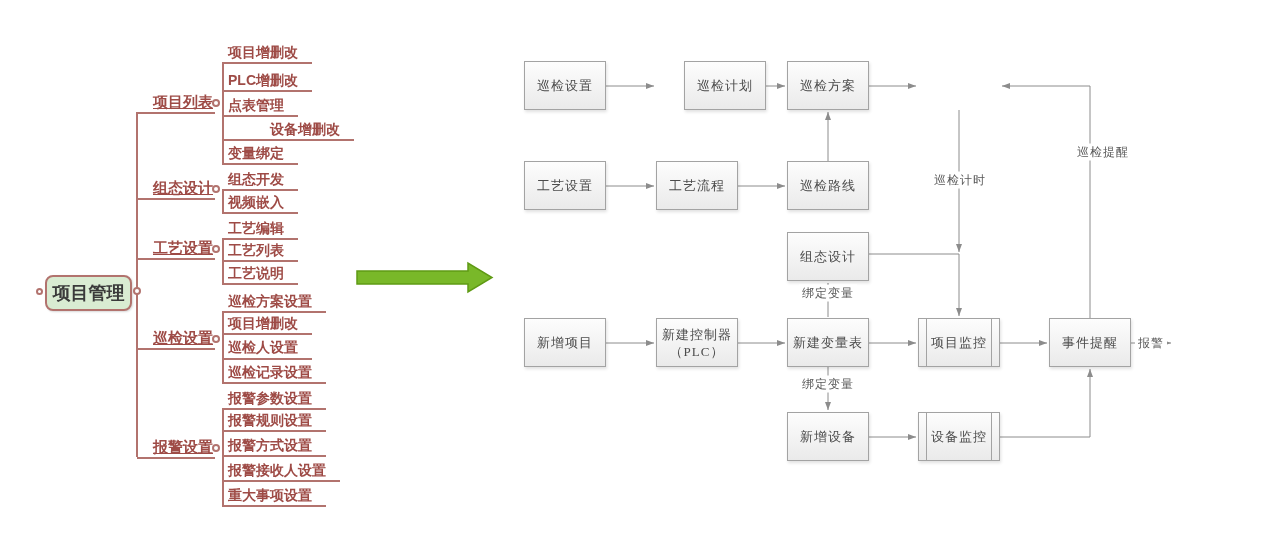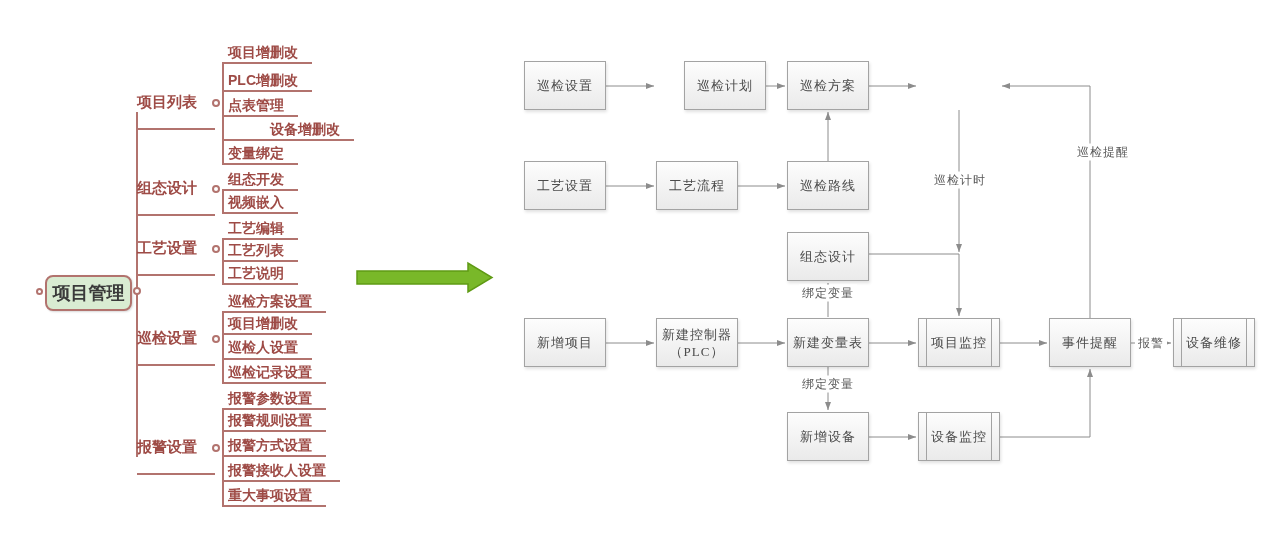--- a/index.html
+++ b/index.html
@@ -6,23 +6,23 @@
   .stage{position:relative;width:1272px;height:559px;background:#fff;overflow:hidden;
          font-family:"Liberation Sans",sans-serif;}
   svg.layer{position:absolute;left:0;top:0;}
 
   
   .mm-root{position:absolute;left:45px;top:275px;width:87px;height:36px;box-sizing:border-box;
            background:var(--root-fill,#d9ecd2);border:2px solid var(--root-border,#b2736e);
            border-radius:8px;display:flex;align-items:center;justify-content:center;
            font-weight:bold;font-size:18px;color:var(--root-text,#3a3a3a);
            box-shadow:1px 1px 2px rgba(0,0,0,.15);}
-  .mb{position:absolute;left:137px;width:76px;text-align:left;
+  .mb{position:absolute;left:137px;width:76px;text-align:right;
       font-weight:bold;font-size:15px;line-height:16px;color:var(--mindmap-text,#9e4b46);
-      border-bottom:2px solid var(--mindmap-line,#b2736e);padding:0 2px 18px 0;}
+      border-bottom:2px solid var(--mindmap-line,#b2736e);padding:0 2px 2px 0;text-decoration:underline;}
   .mc{position:absolute;left:222px;font-weight:bold;font-size:14px;line-height:16px;
       color:var(--mindmap-text,#9e4b46);border-bottom:2px solid var(--mindmap-line,#b2736e);
       padding:0 14px 2px 6px;white-space:nowrap;}
   .dot{position:absolute;width:8px;height:8px;border-radius:50%;background:#fff;
        border:2px solid var(--mindmap-line,#b2736e);box-sizing:border-box;}
   .mm-lines path, .mm-lines line{stroke:var(--mindmap-line,#b2736e);stroke-width:2;fill:none;}
 
   
   .fb{position:absolute;width:82px;height:49px;box-sizing:border-box;
       border:1px solid var(--flow-box-border,#a3a3a3);
@@ -137,21 +137,20 @@
   <div class="fb" style="left:524px;top:161px;">工艺设置</div>
   <div class="fb" style="left:656px;top:161px;">工艺流程</div>
   <div class="fb" style="left:787px;top:161px;">巡检路线</div>
   <div class="fb" style="left:787px;top:232px;">组态设计</div>
   <div class="fb" style="left:524px;top:318px;">新增项目</div>
   <div class="fb" style="left:656px;top:318px;">新建控制器
 （PLC）</div>
   <div class="fb" style="left:787px;top:318px;">新建变量表</div>
   <div class="fb pre" style="left:918px;top:318px;">项目监控</div>
   <div class="fb" style="left:1049px;top:318px;">事件提醒</div>
-  <div class="fb pre" style="left:1173px;top:318px;">设备维修</div>
   <div class="fb" style="left:787px;top:412px;">新增设备</div>
   <div class="fb pre" style="left:918px;top:412px;">设备监控</div>
 
   <div class="el" style="left:960px;top:180px;">巡检计时</div>
   <div class="el" style="left:1089px;top:152px;margin-left:14px;">巡检提醒</div>
   <div class="el" style="left:828px;top:293px;">绑定变量</div>
   <div class="el" style="left:828px;top:384px;">绑定变量</div>
   <div class="el" style="left:1151px;top:343px;">报警</div>
 
 </div>

